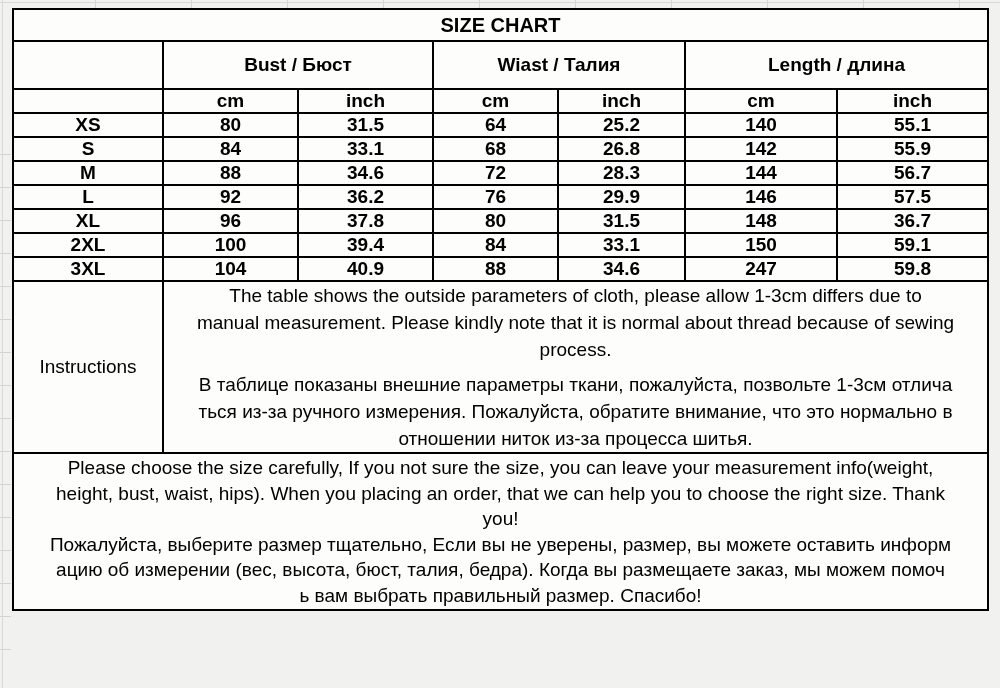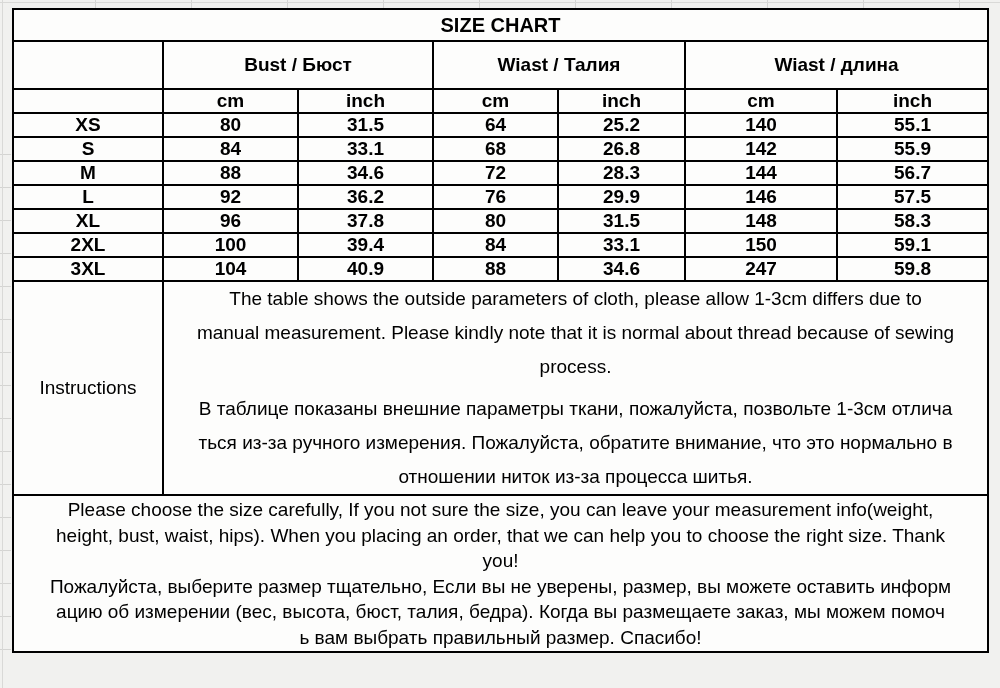--- a/index.html
+++ b/index.html
@@ -56,21 +56,21 @@
 
   tr.title-row td  { font-size: 20px; font-weight: bold; border-radius: 12px; }
   tr.group-row td  { font-size: 19px; font-weight: bold; }
   tr.unit-row td   { font-size: 19px; font-weight: bold; }
   tr.data-row td   { font-size: 19px; font-weight: bold; }
 
   td.instructions-label { font-size: 19px; font-weight: normal; }
   td.instructions-body  { vertical-align: top; }
   .para {
     font-size: 19px;
-    line-height: 34px;
+    line-height: 27px;
     white-space: pre-line;
     text-align: center;
     padding: 0 4px;
   }
   .para + .para { margin-top: 8px; }
   td.footer-cell .para {
     line-height: 25.6px;
     padding-top: 1px;
   }
 </style>
@@ -97,21 +97,21 @@
 
     <tbody>
         <tr class="title-row">
       <td colspan="7">SIZE CHART</td>
     </tr>
 
     <tr class="group-row">
       <td></td>
       <td colspan="2">Bust / Бюст</td>
       <td colspan="2">Wiast / Талия</td>
-      <td colspan="2">Wiast / длина</td>
+      <td colspan="2">Length / длина</td>
     </tr>
 
     <tr class="unit-row">
       <td></td>
       <td>cm</td>
       <td>inch</td>
       <td>cm</td>
       <td>inch</td>
       <td>cm</td>
       <td>inch</td>
@@ -155,21 +155,21 @@
           <td>146</td>
           <td>57.5</td>
         </tr>
         <tr class="data-row">
           <td>XL</td>
           <td>96</td>
           <td>37.8</td>
           <td>80</td>
           <td>31.5</td>
           <td>148</td>
-          <td>58.3</td>
+          <td>36.7</td>
         </tr>
         <tr class="data-row">
           <td>2XL</td>
           <td>100</td>
           <td>39.4</td>
           <td>84</td>
           <td>33.1</td>
           <td>150</td>
           <td>59.1</td>
         </tr>

